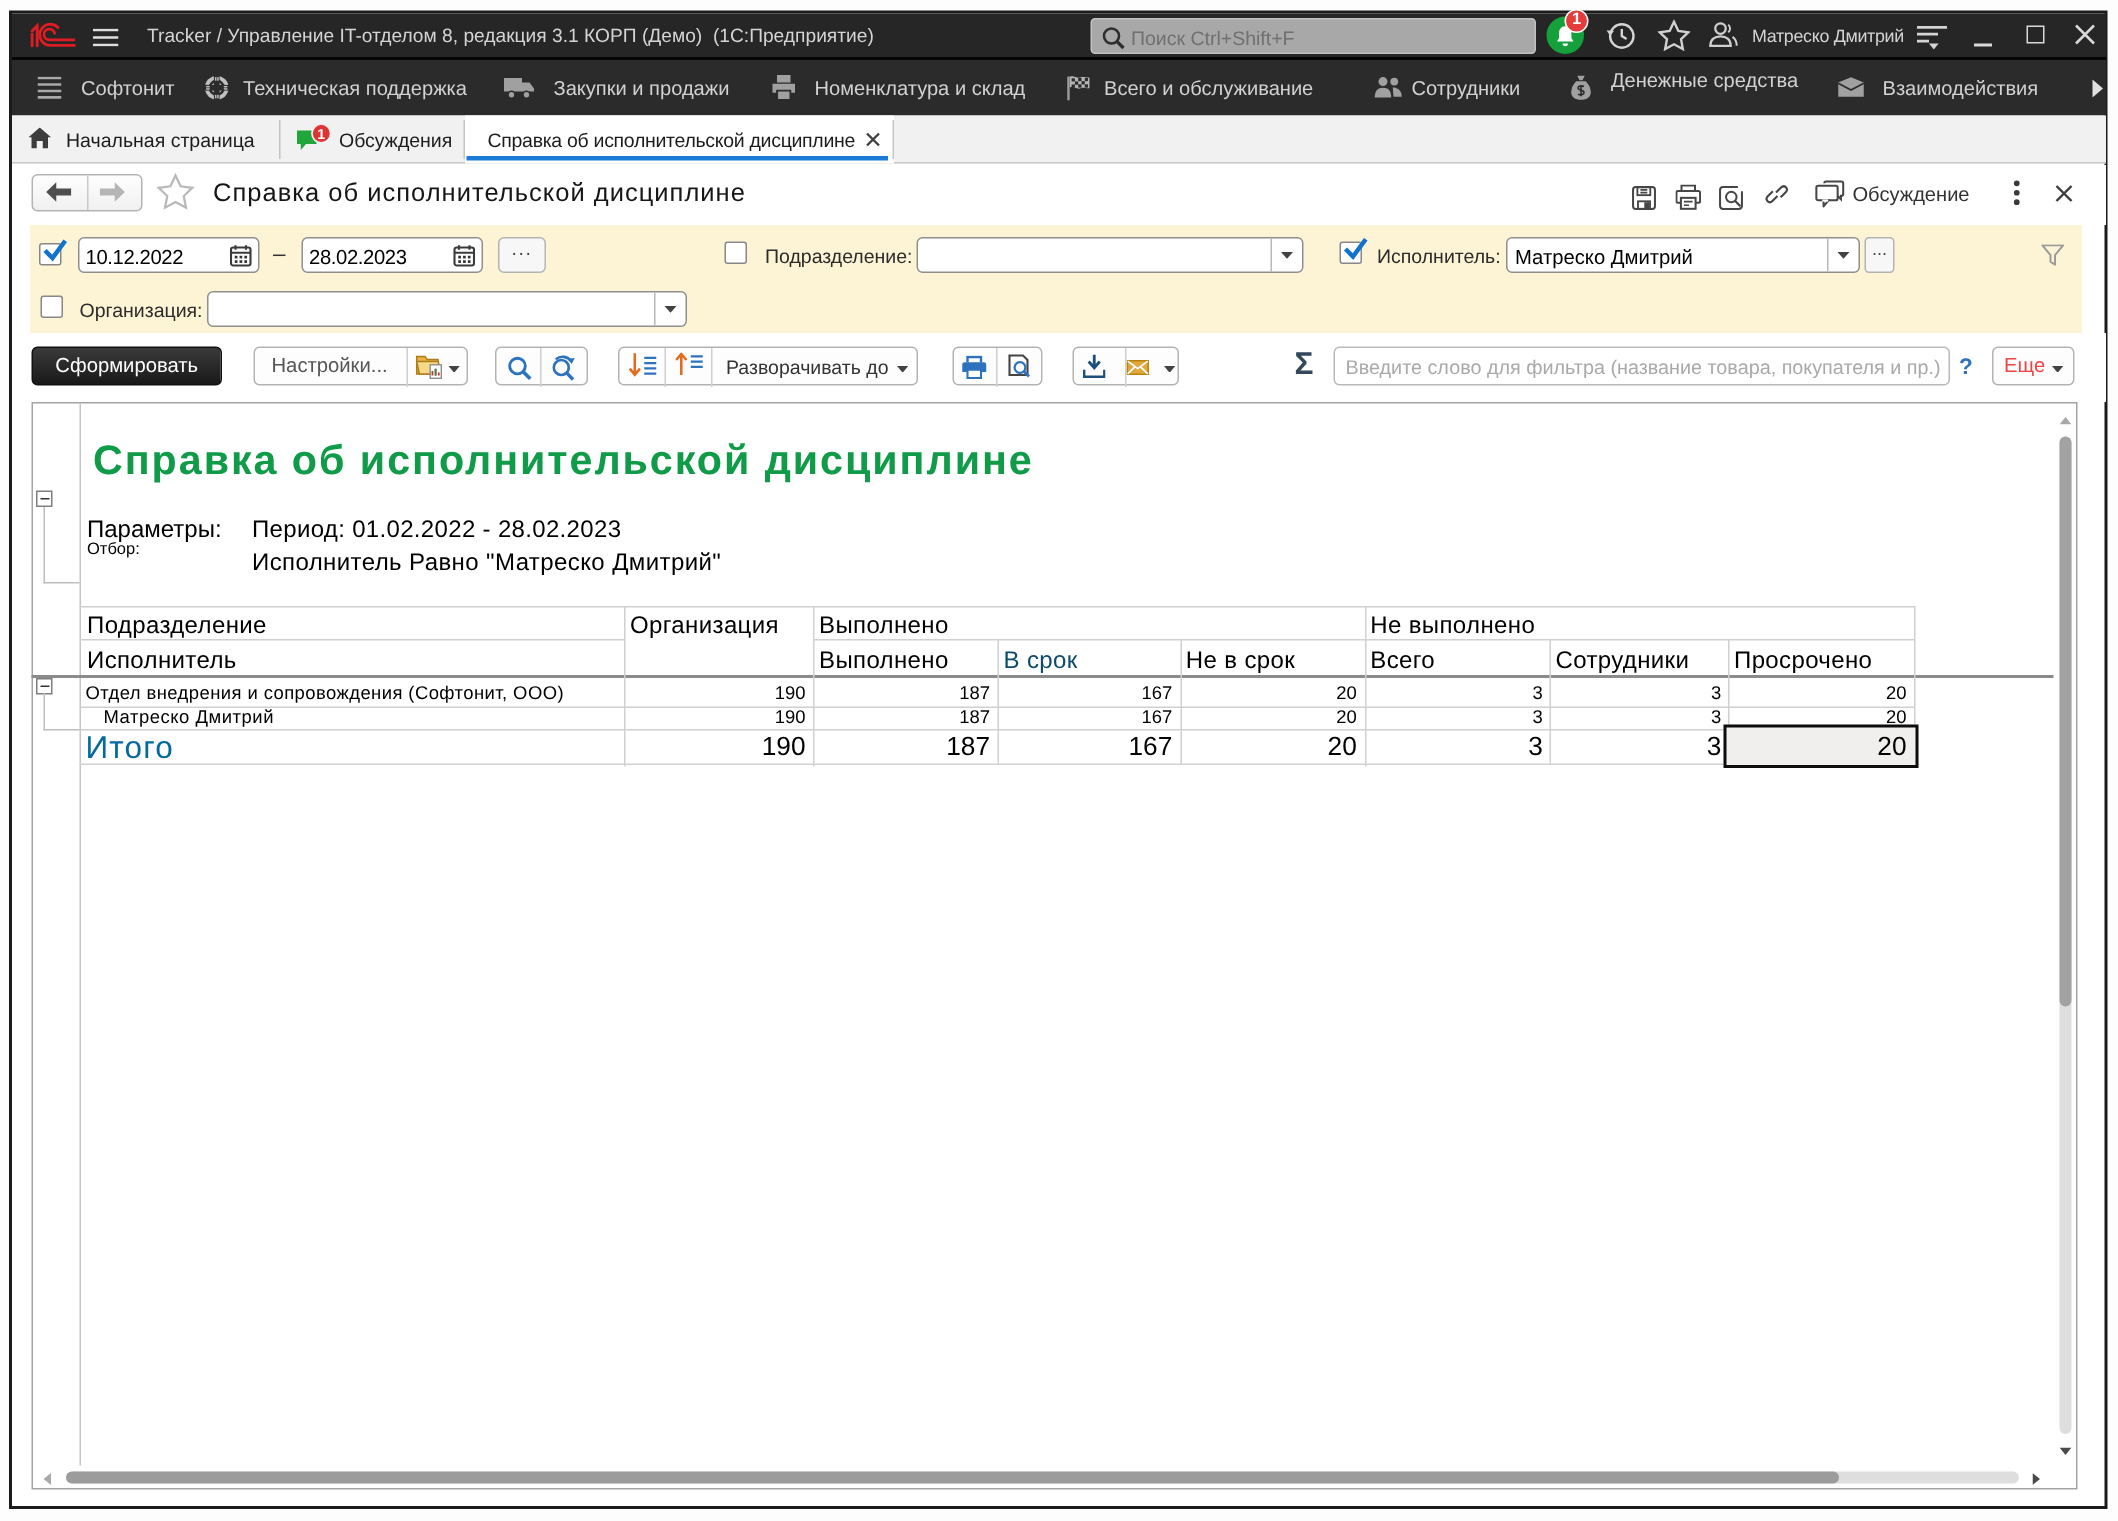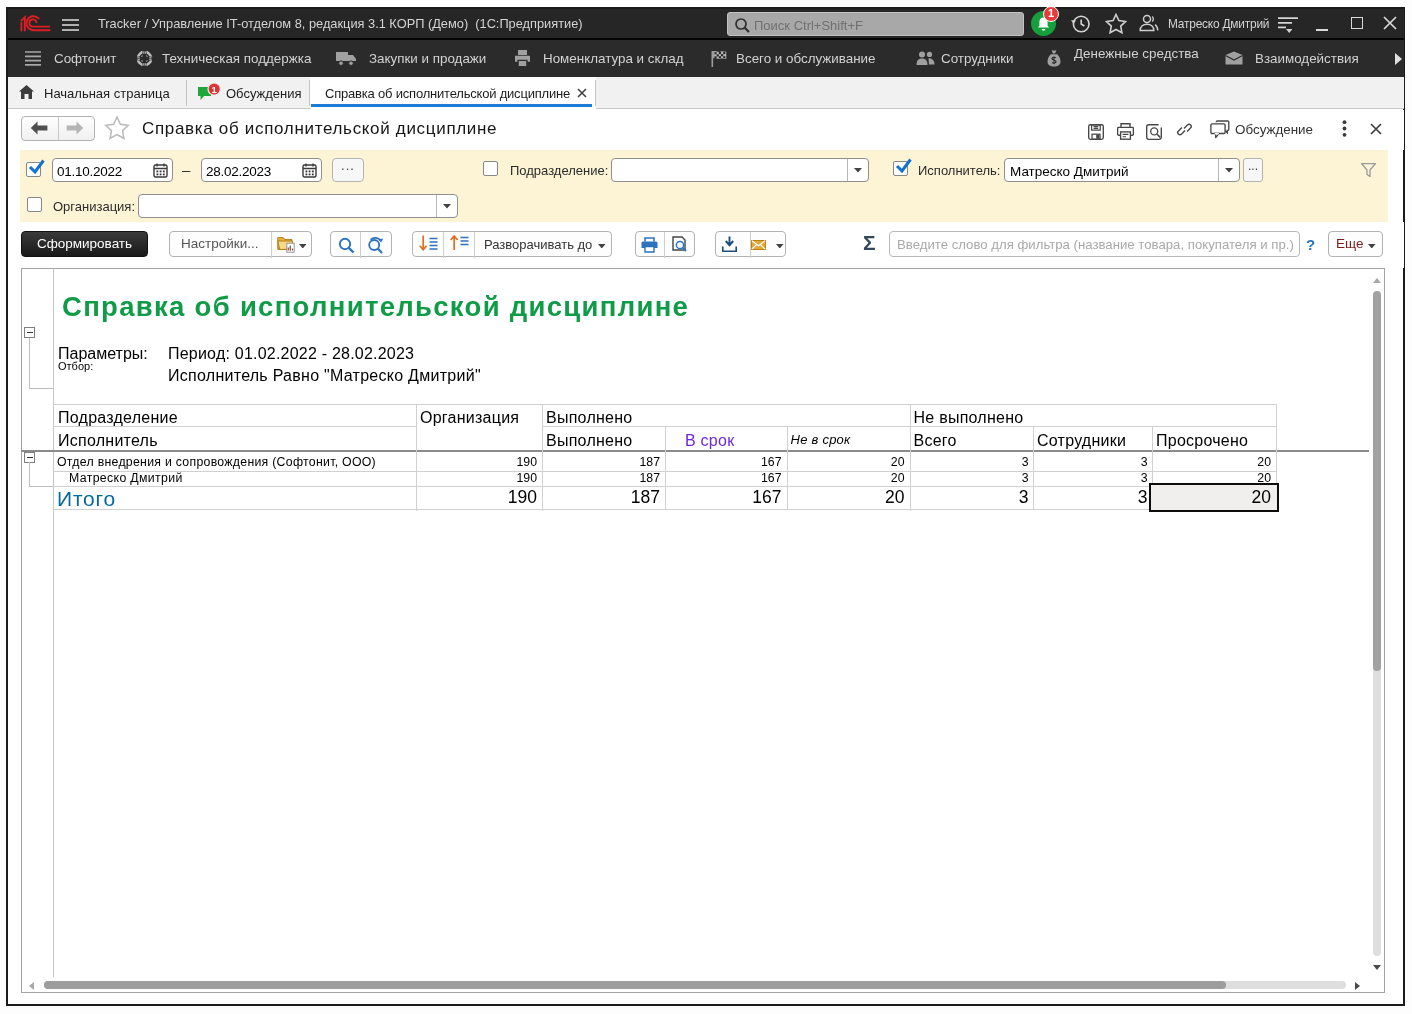--- a/index.html
+++ b/index.html
@@ -232,21 +232,21 @@
     </g>
   </svg>
 <svg class="abs" style="left:1370px;top:123px" width="12" height="12" viewBox="0 0 12 12">
     <path d="M1 1 L11 11 M11 1 L1 11" stroke="#3a3a3a" stroke-width="1.6"></path>
   </svg>
 <div class="cb" style="left:26px;top:162px;"></div>
 <svg class="abs" style="left:28px;top:159px" width="17" height="16" viewBox="0 0 17 16">
     <path d="M2 8 L7 13 L15.5 1.5" fill="none" stroke="#1173cd" stroke-width="3"></path>
   </svg>
 <div class="inp" style="left:52px;top:158px;width:121px;height:24px;"></div>
-<div class="abs" style="left:57px;top:164px;font-size:13.5px;letter-spacing:-0.25px;color:#000;">01.10.2022</div>
+<div class="abs" style="left:57px;top:164px;font-size:13.5px;letter-spacing:-0.25px;color:#000;">10.12.2022</div>
 <svg class="abs" style="left:153px;top:163px" width="15" height="15" viewBox="0 0 15 15">
   <rect x="1" y="2" width="13" height="12" rx="1.5" fill="none" stroke="#3a3a3a" stroke-width="1.4"></rect>
   <path d="M4 0.5 v3 M11 0.5 v3 M1 5.5 h13" stroke="#3a3a3a" stroke-width="1.4"></path>
   <g fill="#333">
       <rect x="3.5" y="7.5" width="1.8" height="1.8"></rect>
       <rect x="6.7" y="7.5" width="1.8" height="1.8"></rect>
       <rect x="9.9" y="7.5" width="1.8" height="1.8"></rect>
       <rect x="3.5" y="10.5" width="1.8" height="1.8"></rect>
       <rect x="6.7" y="10.5" width="1.8" height="1.8"></rect>
       <rect x="9.9" y="10.5" width="1.8" height="1.8"></rect>
@@ -368,21 +368,21 @@
   <path d="M0.8 0.8 L7.5 5.8 L14.2 0.8 M0.8 9.2 L5.4 4.8 M14.2 9.2 L9.6 4.8" fill="none" stroke="#fff" stroke-width="1.1"></path>
 </svg>
 <svg class="abs" style="left:776px;top:243.5px" width="7.5" height="4.5" viewBox="0 0 7.5 4.5">
     <path d="M0 0 L3.75 4.5 L7.5 0 Z" fill="#424242"></path>
   </svg>
 <div class="abs" style="left:863px;top:231px;font-size:21px;font-weight:bold;color:#33485c;">Σ</div>
 <div class="inp" style="left:889px;top:231px;width:411px;height:26px;border-color:#b9b9b9;"></div>
 <div class="abs" style="left:897px;top:237px;font-size:13.2px;color:#a9a9a9;">Введите слово для фильтра (название товара, покупателя и пр.)</div>
 <div class="abs" style="left:1306px;top:236px;font-size:15px;font-weight:bold;color:#2c72bd;">?</div>
 <div class="btn" style="left:1328px;top:231px;width:55px;height:26px;"></div>
-<div class="abs" style="left:1336px;top:236px;font-size:13.5px;color:#7f1d1d;">Еще</div>
+<div class="abs" style="left:1336px;top:236px;font-size:13.5px;color:#ef4444;">Еще</div>
 <svg class="abs" style="left:1368px;top:243.5px" width="7.5" height="4.5" viewBox="0 0 7.5 4.5">
     <path d="M0 0 L3.75 4.5 L7.5 0 Z" fill="#424242"></path>
   </svg>
 <div class="abs" style="left:53px;top:269px;width:1px;height:708px;background:#c6c6c6;"></div>
 <div class="abs" style="left:62px;top:291px;font-size:27.5px;font-weight:bold;letter-spacing:1.3px;color:#0f9b47;">Справка об исполнительской дисциплине</div>
 <div class="abs" style="left:24px;top:327px;width:11px;height:11px;border:1px solid #7f7f7f;background:#fff;"></div>
 <div class="abs" style="left:26.5px;top:332px;width:6px;height:1px;background:#333;"></div>
 <div class="abs" style="left:29px;top:338px;width:1px;height:50.5px;background:#bdbdbd;"></div>
 <div class="abs" style="left:29px;top:388px;width:24px;height:1px;background:#bdbdbd;"></div>
 <div class="abs" style="left:24px;top:452px;width:11px;height:11px;border:1px solid #7f7f7f;background:#fff;"></div>
@@ -406,22 +406,22 @@
 <div class="tline" style="left:786.5px;top:426.2px;width:1px;height:84.2px;"></div>
 <div class="tline" style="left:909.5px;top:403.5px;width:1px;height:107px;"></div>
 <div class="tline" style="left:1033px;top:426.2px;width:1px;height:84.2px;"></div>
 <div class="tline" style="left:1152px;top:426.2px;width:1px;height:84.2px;"></div>
 <div class="tline" style="left:1275.5px;top:403.5px;width:1px;height:107px;"></div>
 <div class="abs" style="left:58px;top:408.5px;font-size:16px;letter-spacing:0.25px;color:#000;">Подразделение</div>
 <div class="abs" style="left:58px;top:431.5px;font-size:16px;letter-spacing:0.25px;color:#000;">Исполнитель</div>
 <div class="abs" style="left:420px;top:408.5px;font-size:16px;letter-spacing:0.25px;color:#000;">Организация</div>
 <div class="abs" style="left:546px;top:408.5px;font-size:16px;letter-spacing:0.25px;color:#000;">Выполнено</div>
 <div class="abs" style="left:546px;top:431.5px;font-size:16px;letter-spacing:0.25px;color:#000;">Выполнено</div>
-<div class="abs" style="left:669px;top:431.5px;font-size:16px;letter-spacing:0.25px;color:#6d28d9;margin-left:16px;">В срок</div>
-<div class="abs" style="left:790.5px;top:431.5px;font-size:13px;letter-spacing:0.25px;color:#000;font-style:italic;">Не в срок</div>
+<div class="abs" style="left:669px;top:431.5px;font-size:16px;letter-spacing:0.25px;color:#0c4a6e;">В срок</div>
+<div class="abs" style="left:790.5px;top:431.5px;font-size:16px;letter-spacing:0.25px;color:#000;">Не в срок</div>
 <div class="abs" style="left:913.5px;top:408.5px;font-size:16px;letter-spacing:0.25px;color:#000;">Не выполнено</div>
 <div class="abs" style="left:913.5px;top:431.5px;font-size:16px;letter-spacing:0.25px;color:#000;">Всего</div>
 <div class="abs" style="left:1037px;top:431.5px;font-size:16px;letter-spacing:0.25px;color:#000;">Сотрудники</div>
 <div class="abs" style="left:1156px;top:431.5px;font-size:16px;letter-spacing:0.25px;color:#000;">Просрочено</div>
 <div class="abs" style="left:57px;top:454.8px;font-size:12.3px;letter-spacing:0.28px;color:#000;">Отдел внедрения и сопровождения (Софтонит, ООО)</div>
 <div class="num" style="left:437px;top:454.8px;width:100px;font-size:12.3px;">190</div>
 <div class="num" style="left:560px;top:454.8px;width:100px;font-size:12.3px;">187</div>
 <div class="num" style="left:681.5px;top:454.8px;width:100px;font-size:12.3px;">167</div>
 <div class="num" style="left:804.5px;top:454.8px;width:100px;font-size:12.3px;">20</div>
 <div class="num" style="left:928.5px;top:454.8px;width:100px;font-size:12.3px;">3</div>

